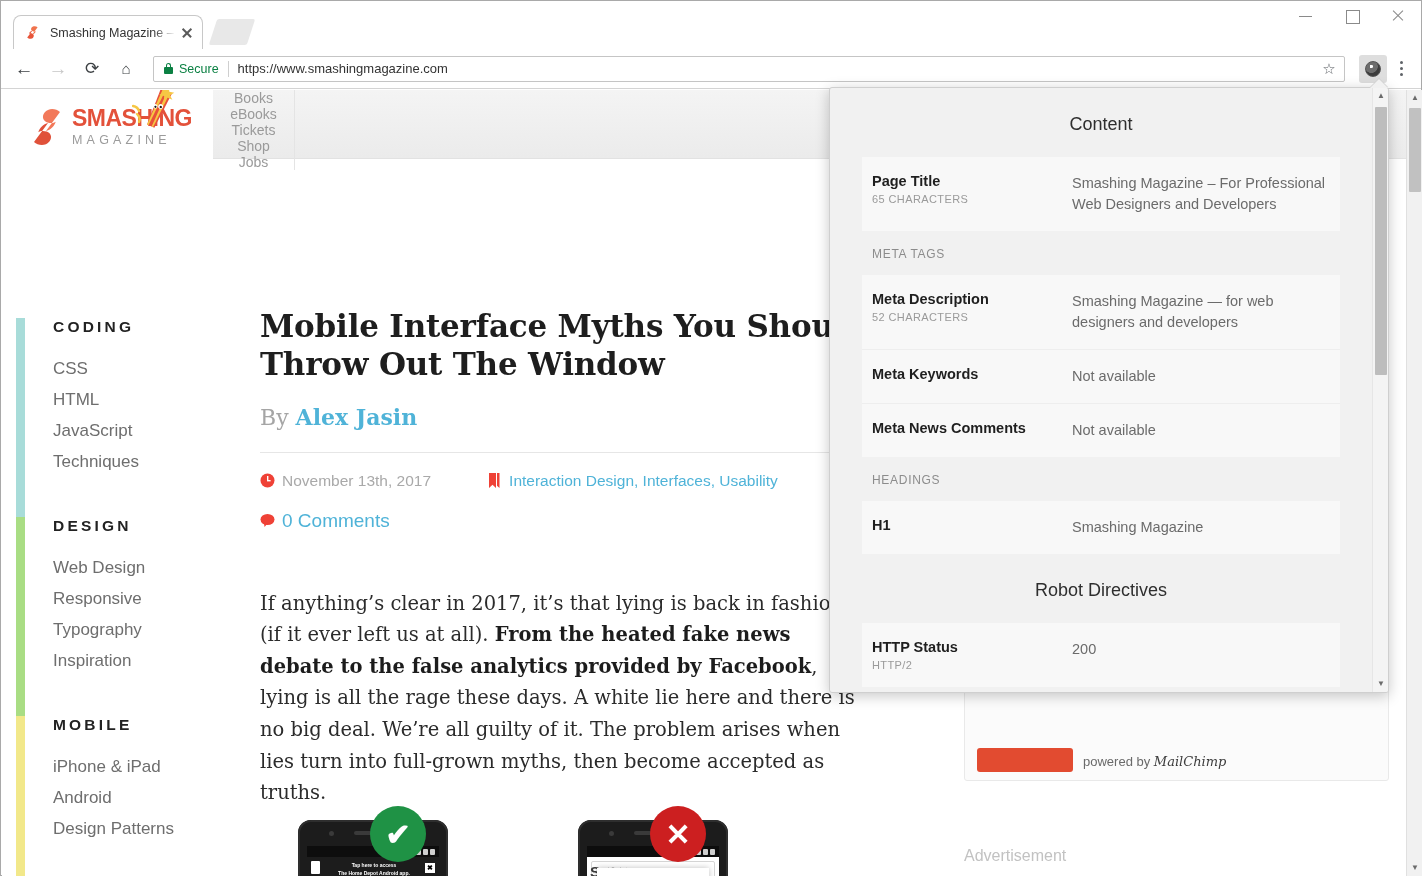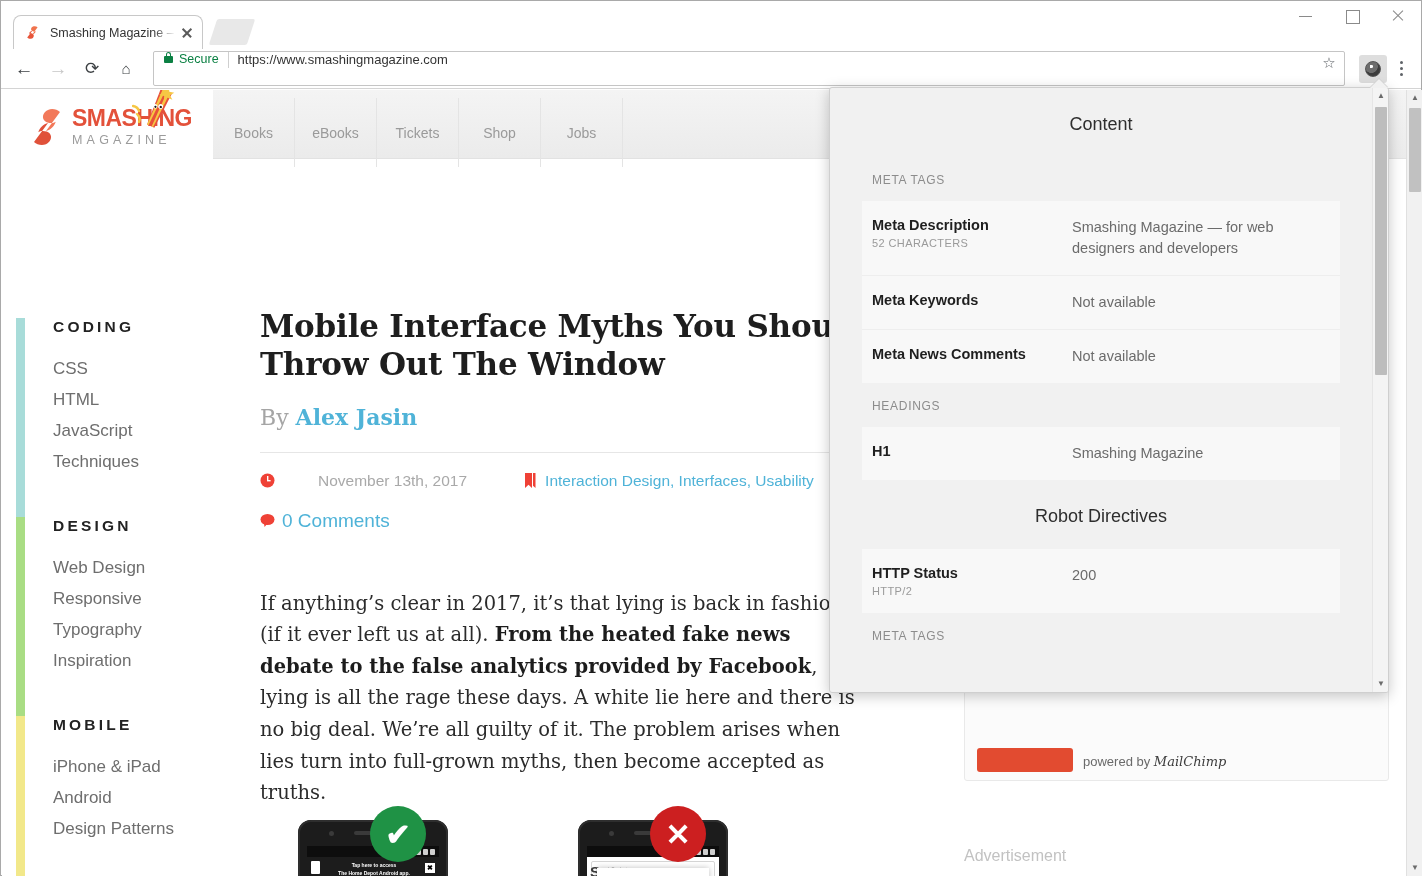--- a/index.html
+++ b/index.html
@@ -93,23 +93,23 @@
     background: #ffffff;
     border-bottom: 1px solid #d4d4d4;
     display: flex; align-items: center;
     padding: 0 8px;
   }
   .nav-btn {
     width: 30px; height: 30px; margin-right: 4px;
     position: relative; flex: 0 0 30px;
   }
   .omnibox {
-    flex: 1 1 auto; height: 35px; margin: 0 8px;
+    flex: 1 1 auto; height: 26px; margin: 0 8px;
     background: #fff; border: 1px solid #c5c5c5; border-radius: 2px;
-    display: flex; padding: 0 4px 0 10px;
+    display: flex; align-items: center; padding: 0 4px 0 10px;
   }
   .lock {
     width: 9px; height: 11px; position: relative; flex: 0 0 9px;
     margin-right: 6px;
   }
   .lock-body {
     position: absolute; bottom: 0; left: 0; width: 9px; height: 7px;
     background: #0b8043; border-radius: 1px;
   }
   .lock-shackle {
@@ -176,21 +176,21 @@
   
   .site-header {
     position: absolute; left: 0; top: 0; width: 1404px; height: 69px;
     background: #fff;
   }
   .nav-band {
     position: absolute; left: 211px; top: 0; right: 0; height: 69px;
     background: linear-gradient(#f4f4f4, #ebebeb);
     border-bottom: 1px solid #e2e2e2;
   }
-  .nav-items { position: absolute; left: 0; top: 8px; height: 76px; display: flex; }
+  .nav-items { position: absolute; left: 0; top: 0; height: 76px; display: flex; flex-direction: column; }
   .nav-item {
     width: 82px; height: 69px;
     display: flex; align-items: center; justify-content: center;
     font-size: 14px; color: #9a9a9a;
     border-right: 1px solid #e4e4e4;
     position: relative;
   }
   .logo {
     position: absolute; left: 27px; top: 14px;
     width: 180px; height: 46px; z-index: 3;
@@ -239,21 +239,21 @@
   .byline {
     font-family: "DejaVu Serif", serif;
     font-size: 22px; color: #a5a5a5; margin-top: 20px;
   }
   .byline a { color: #4fb3d8; text-decoration: none; font-weight: 700; }
   .meta-rule { height: 1px; background: #e6e6e6; margin-top: 22px; }
   .meta-line {
     display: flex; align-items: center; margin-top: 19px;
     font-size: 15.5px;
   }
-  .meta-date { color: #a9a9a9; margin-right: 56px; display: flex; align-items: center; gap: 36px; }
+  .meta-date { color: #a9a9a9; margin-right: 56px; display: flex; align-items: center; }
   .meta-cats { color: #4fb3d8; display: flex; align-items: center; }
   .meta-comments { color: #4fb3d8; display: flex; align-items: center; margin-top: 20px; font-size: 19px; }
   .m-ico { width: 22px; flex: 0 0 22px; display: inline-flex; align-items: center; }
 
   .body-copy {
     font-family: "DejaVu Serif", serif;
     font-size: 19.5px; line-height: 1.62; color: #2b2b2b;
     margin-top: 56px; width: 600px;
   }
   .body-copy b { font-weight: 700; color: #1c1c1c; }
@@ -640,20 +640,27 @@
       </div>
     </div>
 
     <div class="popup-tail"></div>
     <div class="ext-popup">
       <div class="popup-scroll">
         <div class="popup-inner">
 
           <div class="section-title">Content</div>
 
+          <div class="prow last">
+            <div class="pkey">
+              <div class="pkey-main">Page Title</div>
+              <div class="pkey-sub">65 CHARACTERS</div>
+            </div>
+            <div class="pval">Smashing Magazine – For Professional Web Designers and Developers</div>
+          </div>
 
           <div class="sub-label">META TAGS</div>
 
           <div class="prow">
             <div class="pkey">
               <div class="pkey-main">Meta Description</div>
               <div class="pkey-sub">52 CHARACTERS</div>
             </div>
             <div class="pval">Smashing Magazine — for web designers and developers</div>
           </div>

